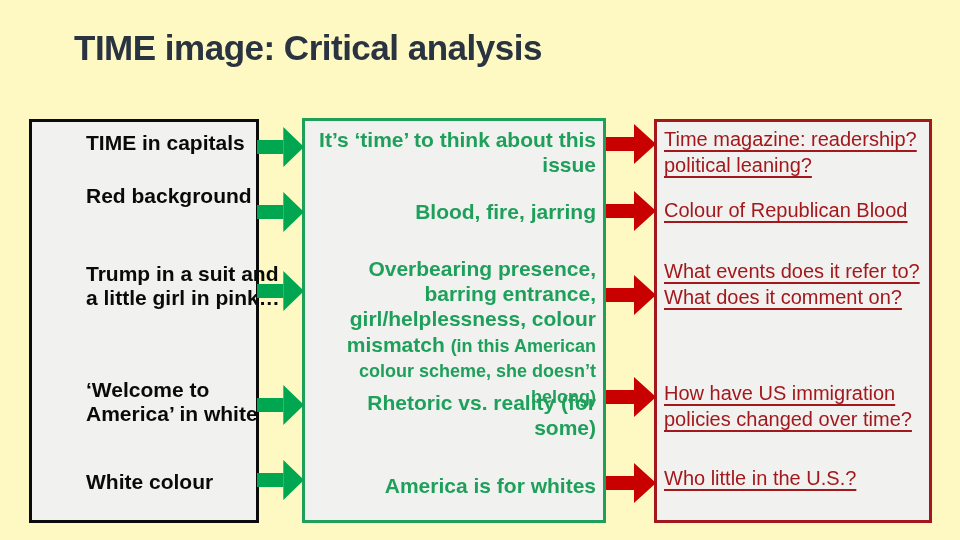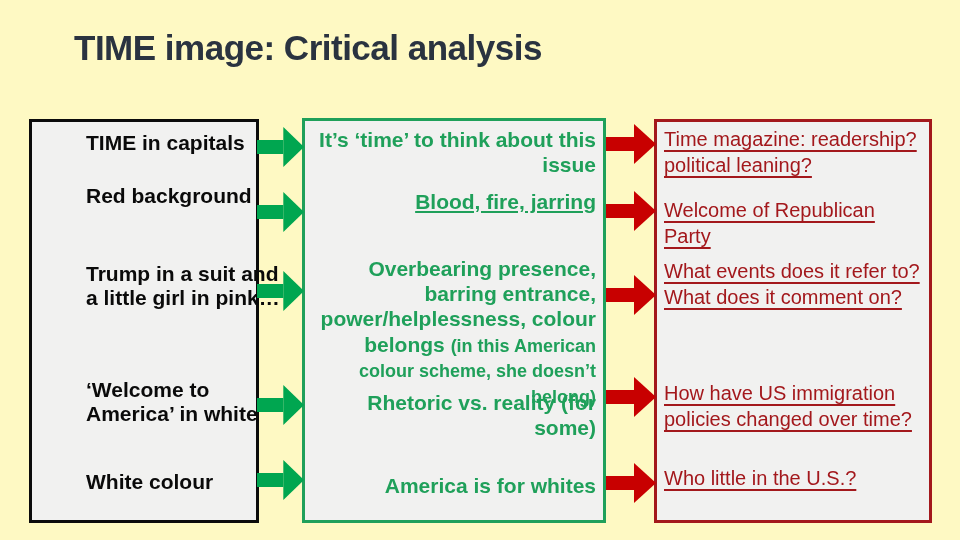--- a/index.html
+++ b/index.html
@@ -69,21 +69,21 @@
     position:absolute;
     display:block;
   }
   .arrow svg{display:block;width:100%;height:100%;}
   .arrow-green{left:257px;width:47px;height:40px;}
   .arrow-red{left:606px;width:50px;height:40px;}
   .ag1{top:127px;} .ag2{top:192px;} .ag3{top:271px;} .ag4{top:385px;} .ag5{top:460px;}
   .ar1{top:124px;} .ar2{top:191px;} .ar3{top:275px;} .ar4{top:377px;} .ar5{top:463px;}
   
   .l1{top:131px;} .l2{top:184px;} .l3{top:262px;} .l4{top:378px;} .l5{top:470px;}
-  .m1{top:127px;} .m2{top:189px;text-decoration:underline;} .m3{top:256px;} .m4{top:390px;} .m5{top:473px;}
+  .m1{top:127px;} .m2{top:199px;} .m3{top:256px;} .m4{top:390px;} .m5{top:473px;}
   .r1{top:126px;} .r2{top:197px;} .r3{top:258px;} .r4{top:380px;} .r5{top:465px;}
 </style>
 </head>
 <body>
 
 <div class="slide">
 
   <div class="slide-title">TIME image: Critical analysis</div>
 
   <div class="box box-observations"></div>
@@ -91,26 +91,26 @@
   <div class="box box-questions"></div>
 
   <div class="cell cell-left l1">TIME in capitals</div>
   <div class="cell cell-left l2">Red background</div>
   <div class="cell cell-left l3">Trump in a suit and a little girl in pink…</div>
   <div class="cell cell-left l4">‘Welcome to America’ in white</div>
   <div class="cell cell-left l5">White colour</div>
 
   <div class="cell cell-mid m1">It’s ‘time’ to think about this issue</div>
   <div class="cell cell-mid m2">Blood, fire, jarring</div>
-  <div class="cell cell-mid m3"><span>Overbearing presence, barring entrance, power/helplessness, colour belongs</span> <span class="note">(in this American colour scheme, she doesn’t belong)</span></div>
+  <div class="cell cell-mid m3"><span>Overbearing presence, barring entrance, girl/helplessness, colour mismatch</span> <span class="note">(in this American colour scheme, she doesn’t belong)</span></div>
   <div class="cell cell-mid m4">Rhetoric vs. reality (for some)</div>
   <div class="cell cell-right r1"><span class="qtext">Time magazine: readership? political leaning?</span></div>
 
   <div class="cell cell-mid m5">America is for whites</div>
-  <div class="cell cell-right r2"><span class="qtext">Welcome of Republican Party</span></div>
+  <div class="cell cell-right r2"><span class="qtext">Colour of Republican Blood</span></div>
   <div class="cell cell-right r3"><span class="qtext">What events does it refer to? What does it comment on?</span></div>
   <div class="cell cell-right r4"><span class="qtext">How have US immigration policies changed over time?</span></div>
   <div class="cell cell-right r5"><span class="qtext">Who little in the U.S.?</span></div>
 
   <span class="arrow arrow-green ag1">
       <svg viewBox="0 0 50 40" preserveAspectRatio="none">
         <rect x="0" y="13" width="28" height="14" fill="#00a650"></rect>
         <polygon points="28,0 50,20 28,40" fill="#00a650"></polygon>
       </svg>
     </span>

